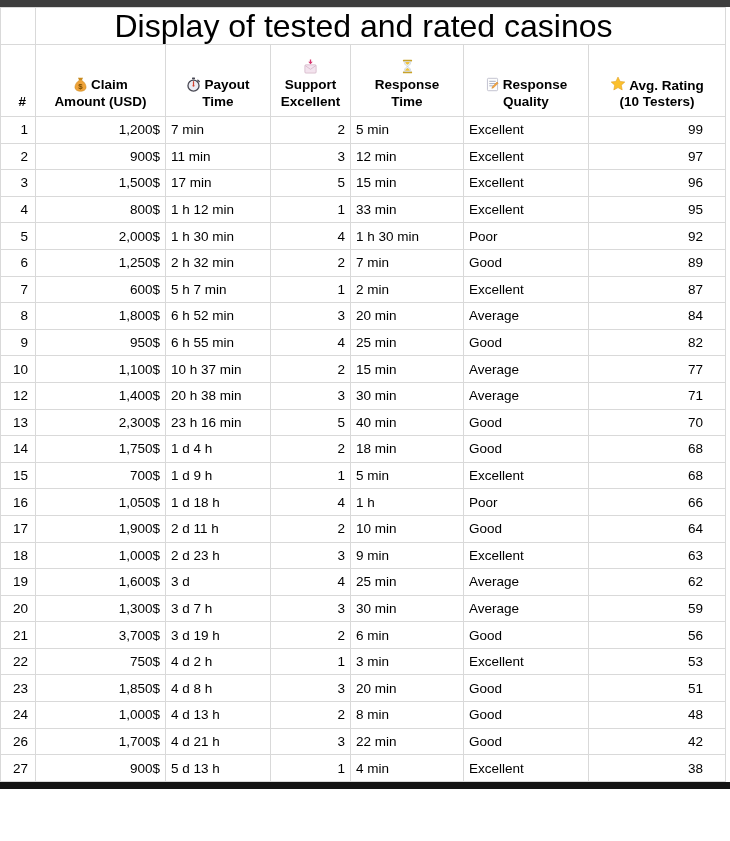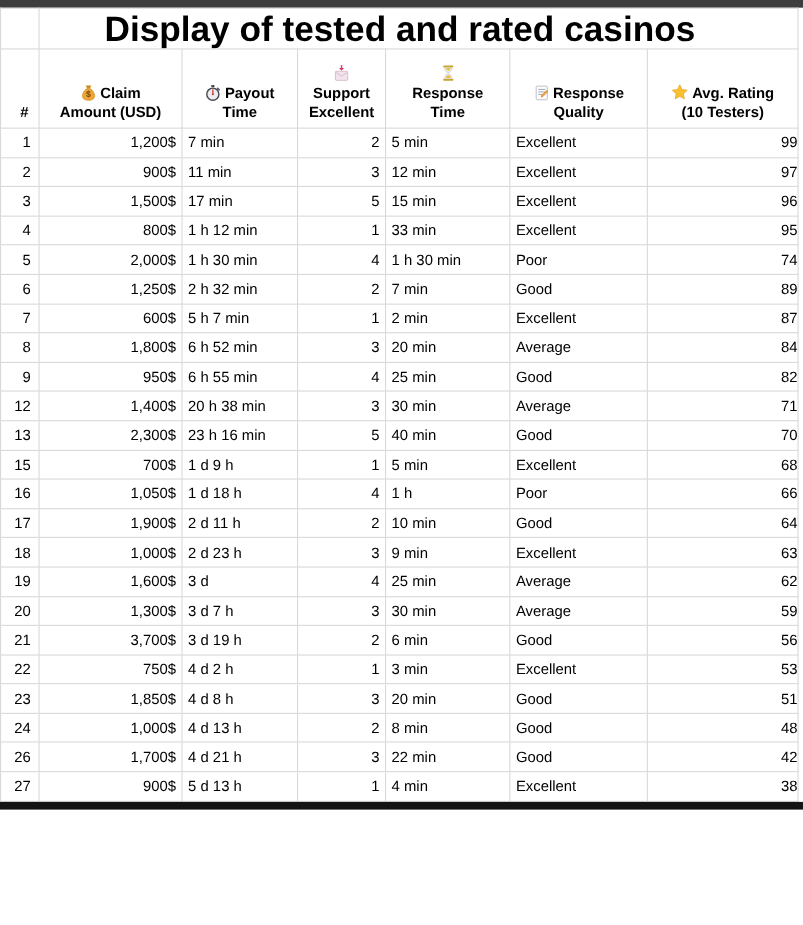--- a/index.html
+++ b/index.html
@@ -17,21 +17,21 @@
     width: 725px;
     color: #000;
   }
   th, td { border: 1px solid #d9d9d9; overflow: hidden; white-space: nowrap; }
 
   
   .title-row th { height: 36px; background: #fff; }
   .title-cell { vertical-align: middle; }
   .title-text {
     font-size: 32px;
-    font-weight: 700;
+    font-weight: 400;
     text-align: center;
     transform: translateX(-17px);
     letter-spacing: 0px;
     line-height: 36px;
   }
 
   
   .header-row th {
     height: 72px;
     vertical-align: bottom;
@@ -45,21 +45,21 @@
   .hdr-icon-line { line-height: 16px; }
   .hdr-icon-line svg { vertical-align: -2px; }
   .hdr-inline-icon svg { vertical-align: -2.5px; margin-right: 3px; }
 
   
   tbody tr { height: 26.6px; }
   tbody td { font-size: 13.5px; vertical-align: middle; }
   td.ar { text-align: right; padding-right: 5px; }
   td.al { text-align: left;  padding-left: 5px; }
   td.rownum { text-align: right; padding-right: 7px; }
-  tbody td:last-child { padding-right: 0; }
+  tbody td:last-child { padding-right: 22px; }
 </style>
 </head>
 <body>
 
 <div class="top-bar"></div>
 
 <div class="sheet">
   <table>
     <colgroup>
       <col style="width:35px">
@@ -172,21 +172,21 @@
           <td class="al">Excellent</td>
           <td class="ar">95</td>
         </tr>
         <tr>
           <td class="rownum">5</td>
           <td class="ar">2,000$</td>
           <td class="al">1 h 30 min</td>
           <td class="ar">4</td>
           <td class="al">1 h 30 min</td>
           <td class="al">Poor</td>
-          <td class="ar">74</td>
+          <td class="ar">92</td>
         </tr>
         <tr>
           <td class="rownum">6</td>
           <td class="ar">1,250$</td>
           <td class="al">2 h 32 min</td>
           <td class="ar">2</td>
           <td class="al">7 min</td>
           <td class="al">Good</td>
           <td class="ar">89</td>
         </tr>
@@ -211,36 +211,54 @@
         <tr>
           <td class="rownum">9</td>
           <td class="ar">950$</td>
           <td class="al">6 h 55 min</td>
           <td class="ar">4</td>
           <td class="al">25 min</td>
           <td class="al">Good</td>
           <td class="ar">82</td>
         </tr>
         <tr>
+          <td class="rownum">10</td>
+          <td class="ar">1,100$</td>
+          <td class="al">10 h 37 min</td>
+          <td class="ar">2</td>
+          <td class="al">15 min</td>
+          <td class="al">Average</td>
+          <td class="ar">77</td>
+        </tr>
+        <tr>
           <td class="rownum">12</td>
           <td class="ar">1,400$</td>
           <td class="al">20 h 38 min</td>
           <td class="ar">3</td>
           <td class="al">30 min</td>
           <td class="al">Average</td>
           <td class="ar">71</td>
         </tr>
         <tr>
           <td class="rownum">13</td>
           <td class="ar">2,300$</td>
           <td class="al">23 h 16 min</td>
           <td class="ar">5</td>
           <td class="al">40 min</td>
           <td class="al">Good</td>
           <td class="ar">70</td>
+        </tr>
+        <tr>
+          <td class="rownum">14</td>
+          <td class="ar">1,750$</td>
+          <td class="al">1 d 4 h</td>
+          <td class="ar">2</td>
+          <td class="al">18 min</td>
+          <td class="al">Good</td>
+          <td class="ar">68</td>
         </tr>
         <tr>
           <td class="rownum">15</td>
           <td class="ar">700$</td>
           <td class="al">1 d 9 h</td>
           <td class="ar">1</td>
           <td class="al">5 min</td>
           <td class="al">Excellent</td>
           <td class="ar">68</td>
         </tr>

